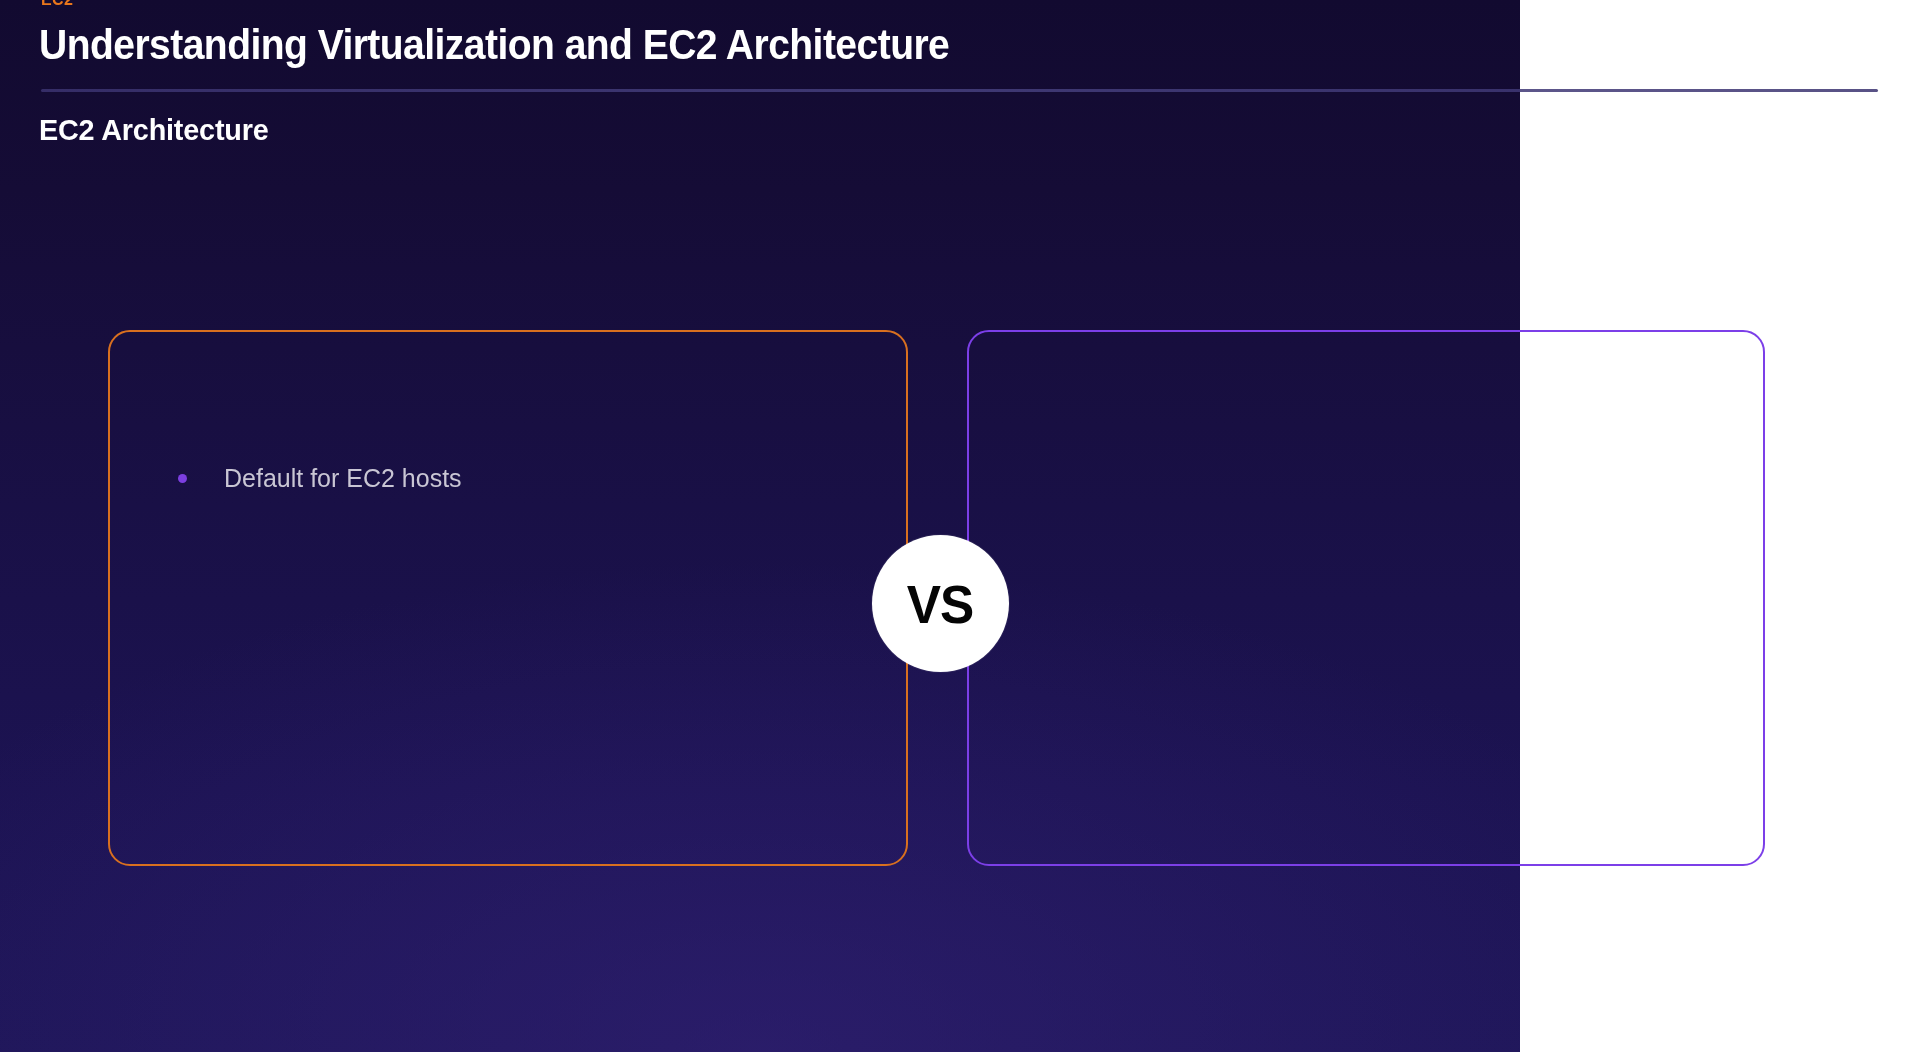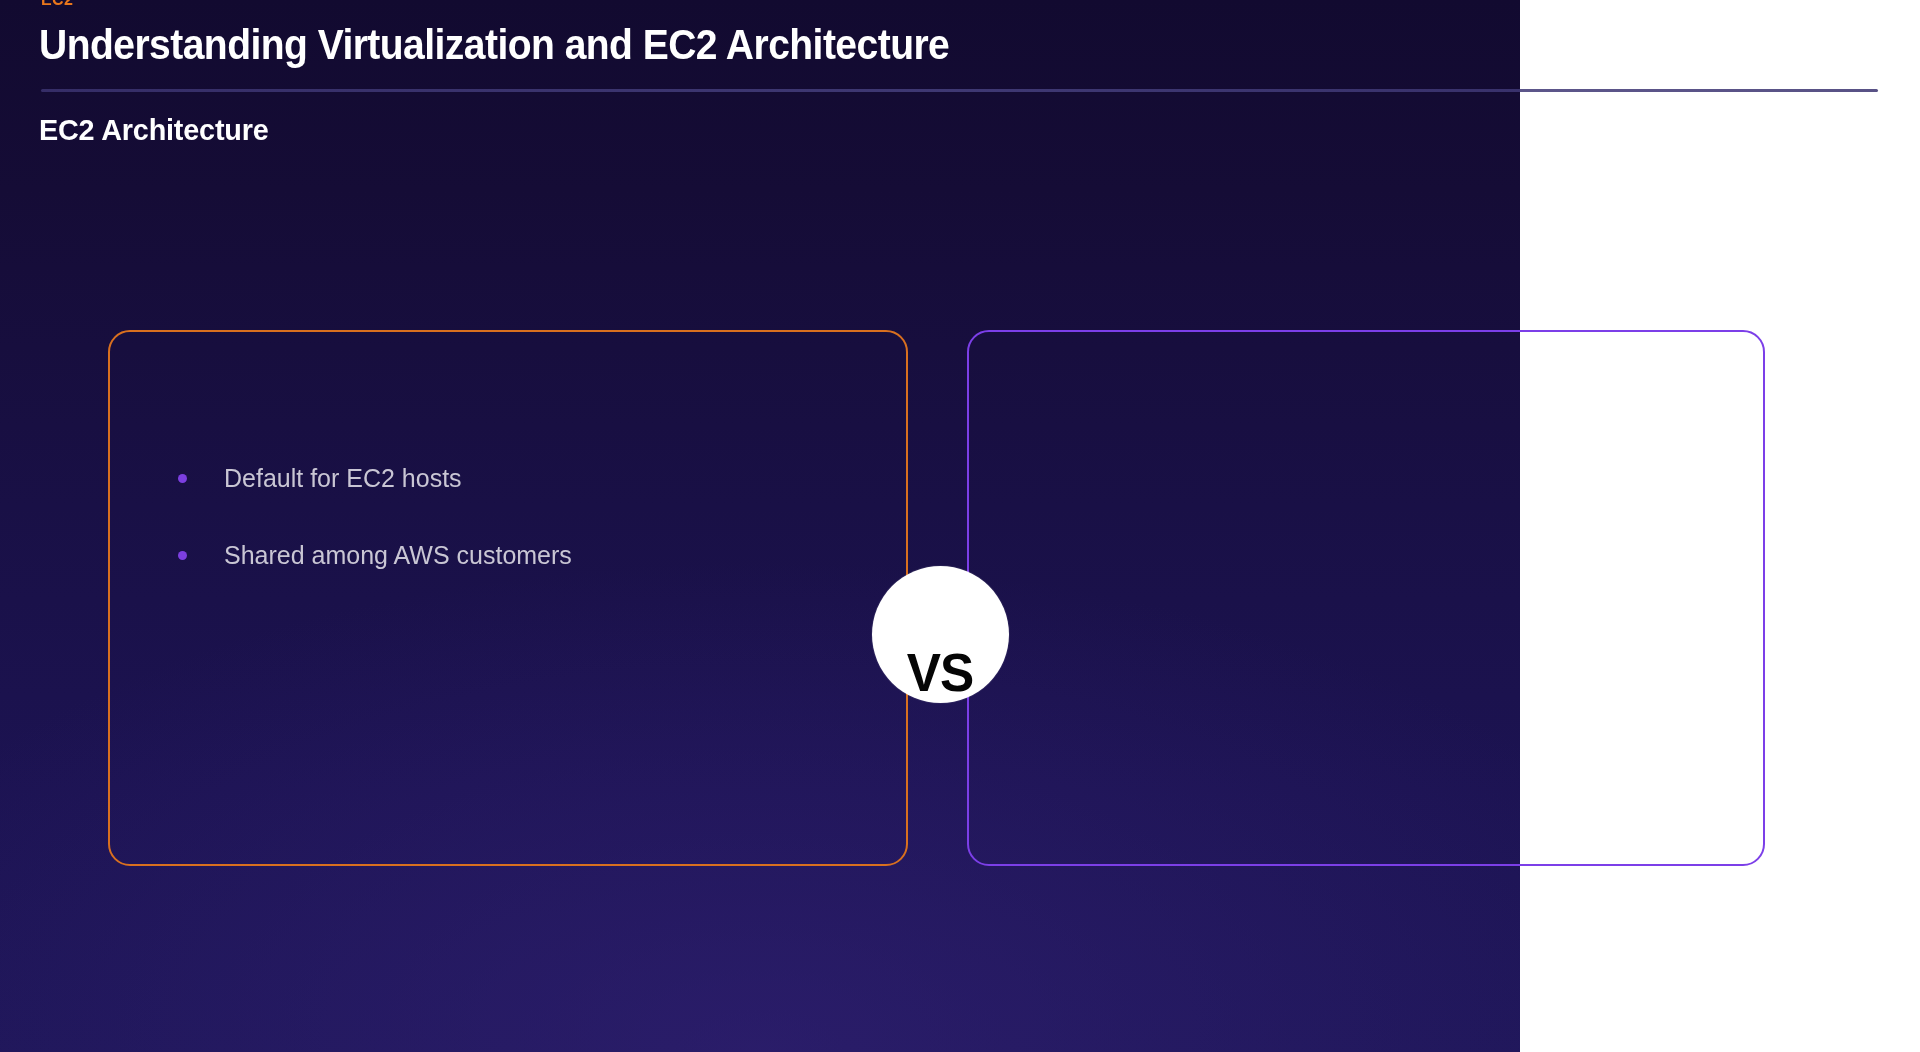--- a/index.html
+++ b/index.html
@@ -124,26 +124,26 @@
     border-radius:50%;
     background:#7C3FE0;
     flex:0 0 9px;
     margin-right:37px;
   }
   .bullet-text { white-space:nowrap; }
 
   
   .vs-circle {
     position:absolute;
-    left:872px; top:566px;
+    left:872px; top:535px;
     width:137px; height:137px;
     border-radius:50%;
     background:#FFFFFF;
     display:flex;
-    align-items:flex-end;
+    align-items:center;
     justify-content:center;
     z-index:10;
     box-shadow:0 0 0 1px rgba(255,255,255,0.06);
   }
   .vs-text {
     font-size:54px;
     font-weight:700;
     color:#050505;
     letter-spacing:-1px;
     transform:scaleX(0.95);
@@ -167,24 +167,20 @@
     <div class="card left"></div>
     <div class="card right"></div>
 
 
 
     <div class="bullets left">
       <div class="bullet-row">
         <span class="bullet-dot"></span>
         <span class="bullet-text">Default for EC2 hosts</span>
       </div>
-      <div class="bullet-row">
-        <span class="bullet-dot"></span>
-        <span class="bullet-text">Shared among AWS customers</span>
-      </div>
     </div>
 
     <div class="bullets right"></div>
 
     <div class="vs-circle">
       <span class="vs-text">VS</span>
     </div>
 
   </div>
 </div>

